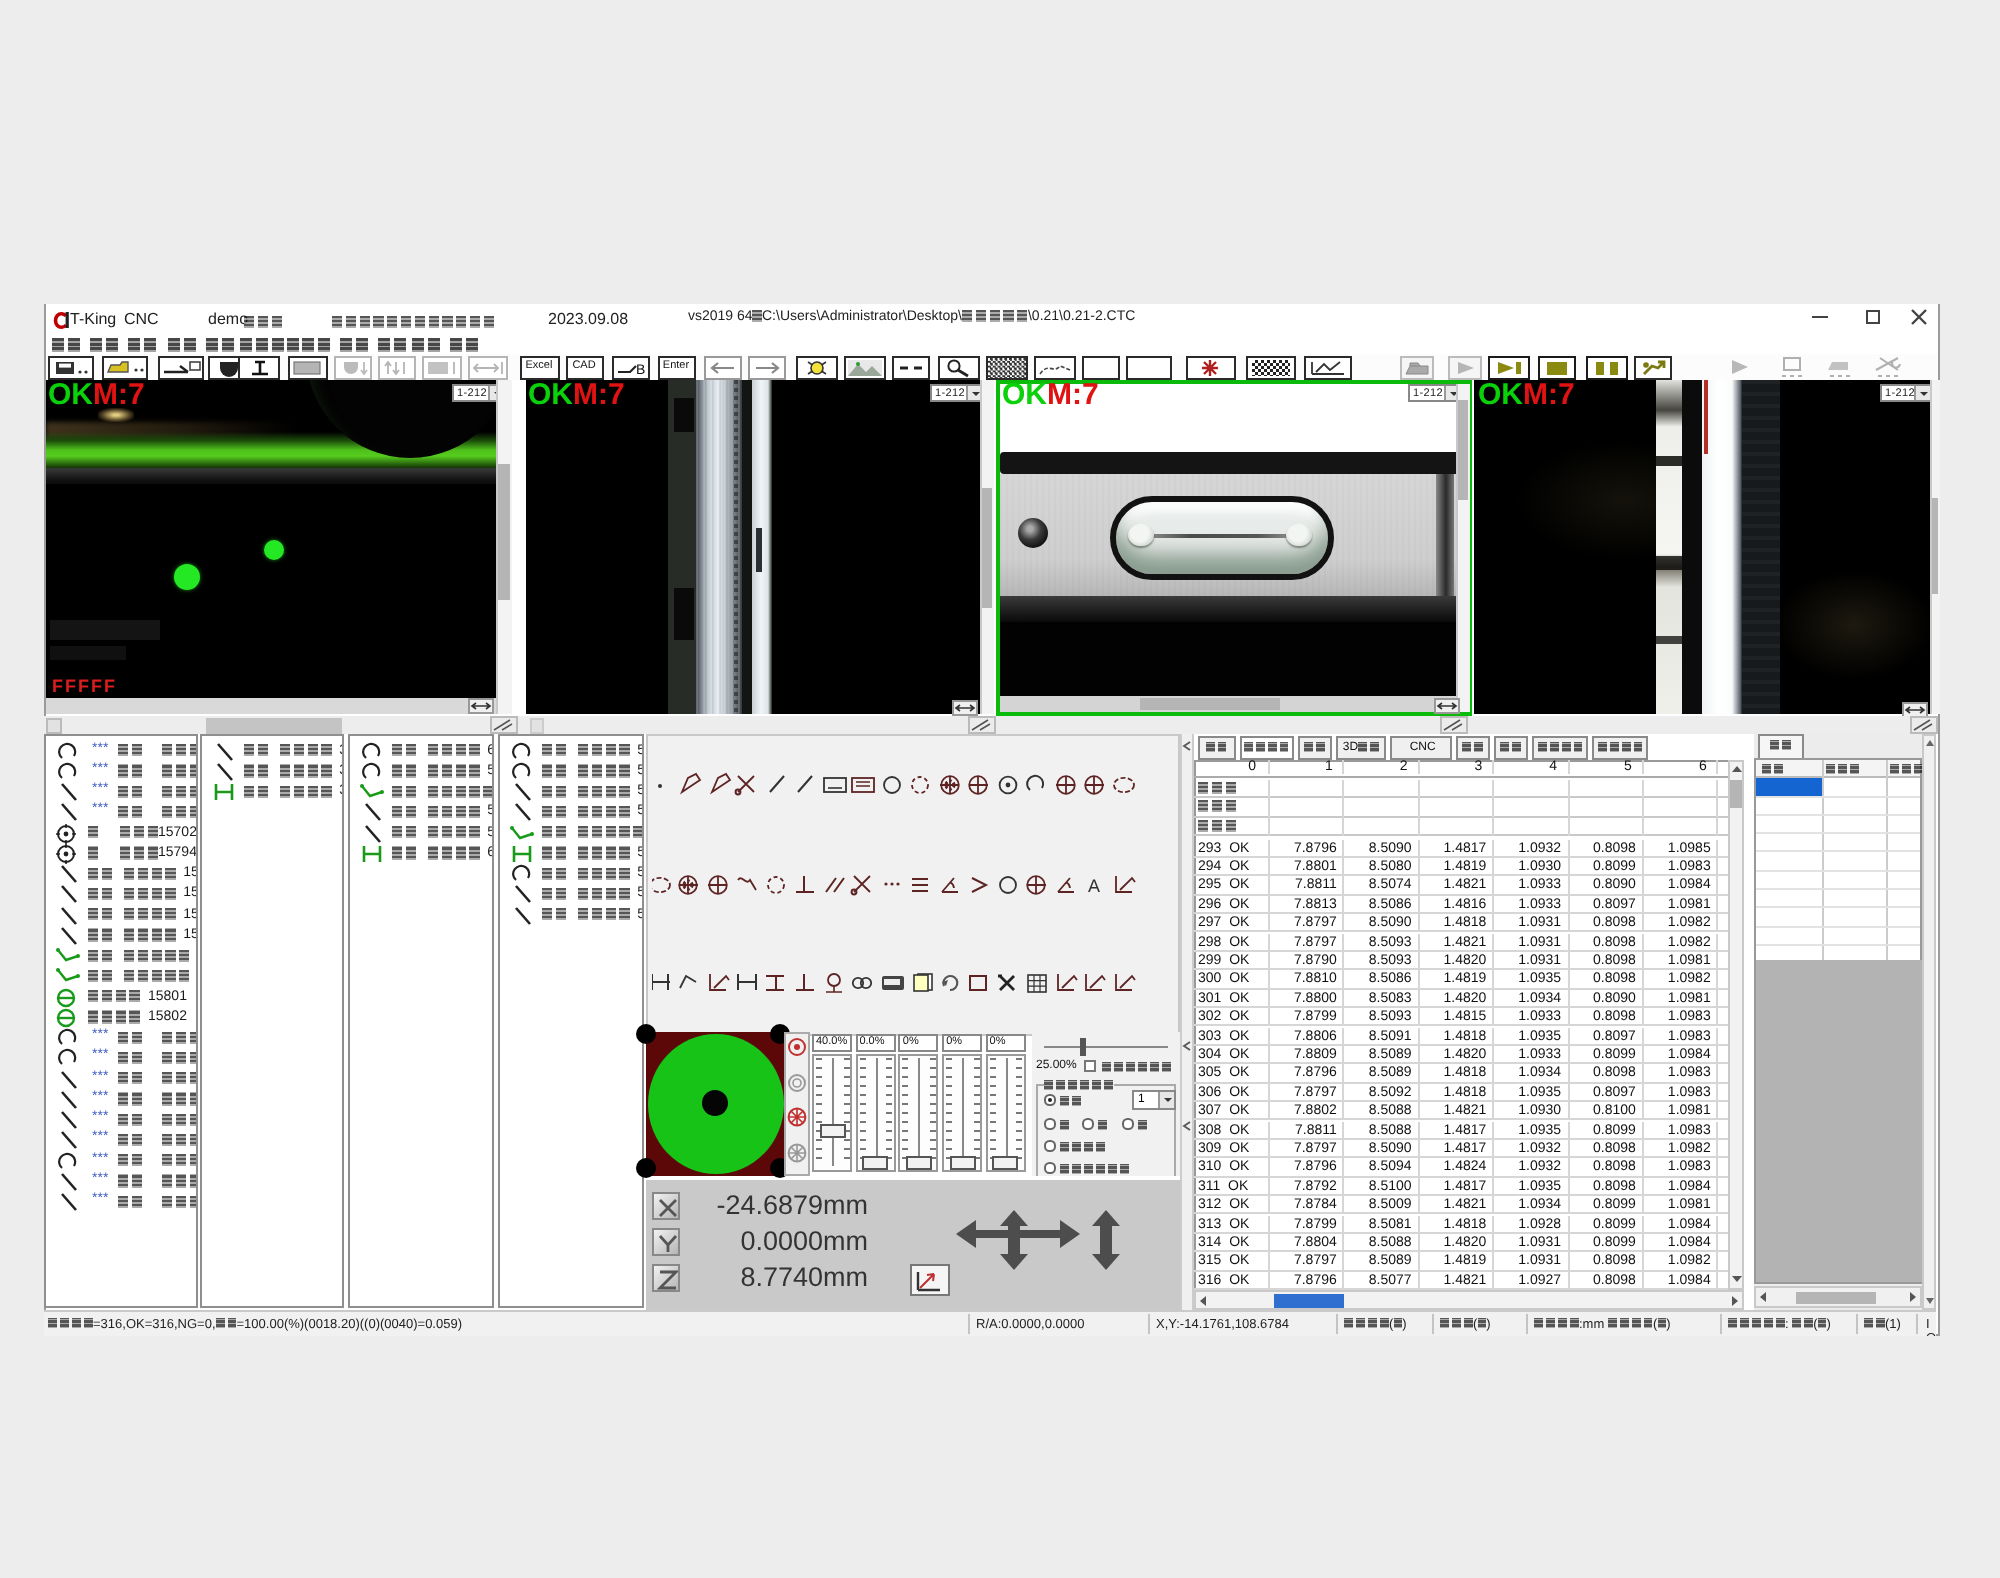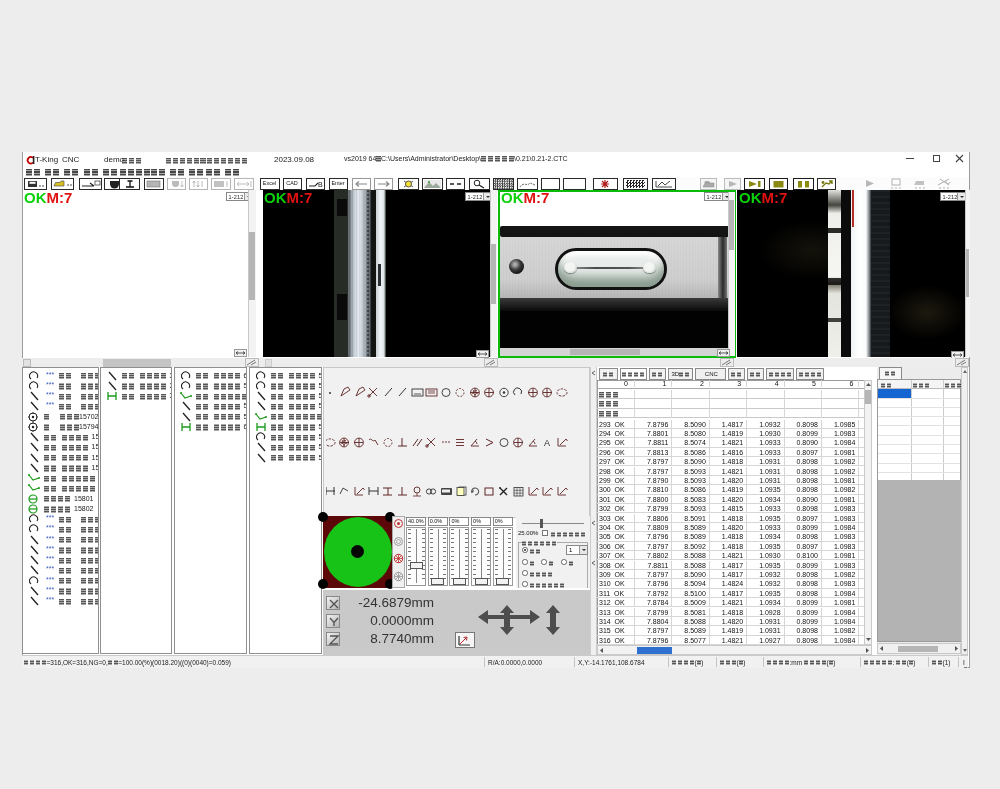--- a/index.html
+++ b/index.html
@@ -238,20 +238,33 @@
         <path d="M2 7 L4 3 H12 V7 Z" fill="#c2c2c2"></path>
         <path d="M3 10 h2 m2 0 h2 m2 0 h2" stroke="#b0b0b0" stroke-width="1"></path>
       </svg>
     </div>
 <div class="a" style="left:936px;top:178px;width:17px;height:12px">
       <svg width="17" height="12">
         <path d="M2 7 L13 1 M4 1 l9 6 M11 2 a2 2 0 1 0 3 2" stroke="#b0b0b0" stroke-width="1" fill="none"></path>
         <path d="M3 10 h2 m2 0 h2 m2 0 h2" stroke="#b0b0b0" stroke-width="1"></path>
       </svg>
     </div>
+<div class="a cam" style="left:23px;top:190px;width:225px;height:167px">
+<div class="a" style="left:0;top:21px;width:125px;height:9px;background:linear-gradient(90deg,rgba(125,100,55,.5),rgba(95,75,40,.35) 55%,rgba(0,0,0,0));filter:blur(1.2px)"></div>
+<div class="a" style="left:26px;top:14px;width:18px;height:7px;background:radial-gradient(ellipse at center,rgba(238,215,135,.95) 10%,rgba(150,120,60,.4) 60%,rgba(0,0,0,0) 80%)"></div>
+<div class="a" style="left:0;top:26px;width:225px;height:20px;background:linear-gradient(180deg,rgba(20,50,8,0) 0%,#1c4e0a 22%,#4fc01c 45%,#56cd1e 60%,#1e4c0a 85%,rgba(0,0,0,0) 100%)"></div>
+<div class="a" style="left:130px;top:-65px;width:104px;height:104px;border-radius:50%;background:#030303;box-shadow:inset 3px 4px 7px rgba(60,100,45,.22)"></div>
+<div class="a" style="left:0;top:44px;width:225px;height:8px;background:linear-gradient(180deg,#3a3a3a 15%,#101010 85%);opacity:.85"></div>
+<div class="a" style="left:64px;top:92px;width:13px;height:13px;border-radius:50%;background:#25e825;box-shadow:0 0 2px #1a8a1a"></div>
+<div class="a" style="left:109px;top:80px;width:10px;height:10px;border-radius:50%;background:#25e825;box-shadow:0 0 2px #1a8a1a"></div>
+<div class="a" style="left:2px;top:120px;width:55px;height:10px;background:#141414"></div>
+<div class="a" style="left:2px;top:133px;width:38px;height:7px;background:#101010"></div>
+<span class="a" style="left:3px;top:148px;color:#d81e1e;font-weight:bold;font-size:9px;letter-spacing:1px">FFFFF</span>
+<div class="a" style="left:0;top:159px;width:225px;height:8px;background:#d9d9d9"></div>
+</div>
 <span class="a oklbl" style="left:24px;top:191px;color:#0ad10a">OK<span style="color:#e01212">M:7</span></span>
 <div class="a combo" style="left:226px;top:192px;width:27px;height:9px">1-212<i></i></div>
 <div class="a vs" style="left:248.0px;top:190px;width:8.0px;height:167px"></div>
 <div class="a vth" style="left:249.0px;top:232px;width:6.0px;height:68px"></div>
 <div class="a" style="left:234px;top:349px;width:13px;height:8px;background:#f0f0f0;border:1px solid #999">
       <svg width="11" height="6">
         <path d="M1 3 h9 M3 1.5 L1 3 l2 1.5 M8 1.5 L10 3 l-2 1.5" stroke="#333" stroke-width=".8" fill="none"></path>
       </svg>
     </div>
 <div class="a cam" style="left:263px;top:190px;width:226.5px;height:167px">

